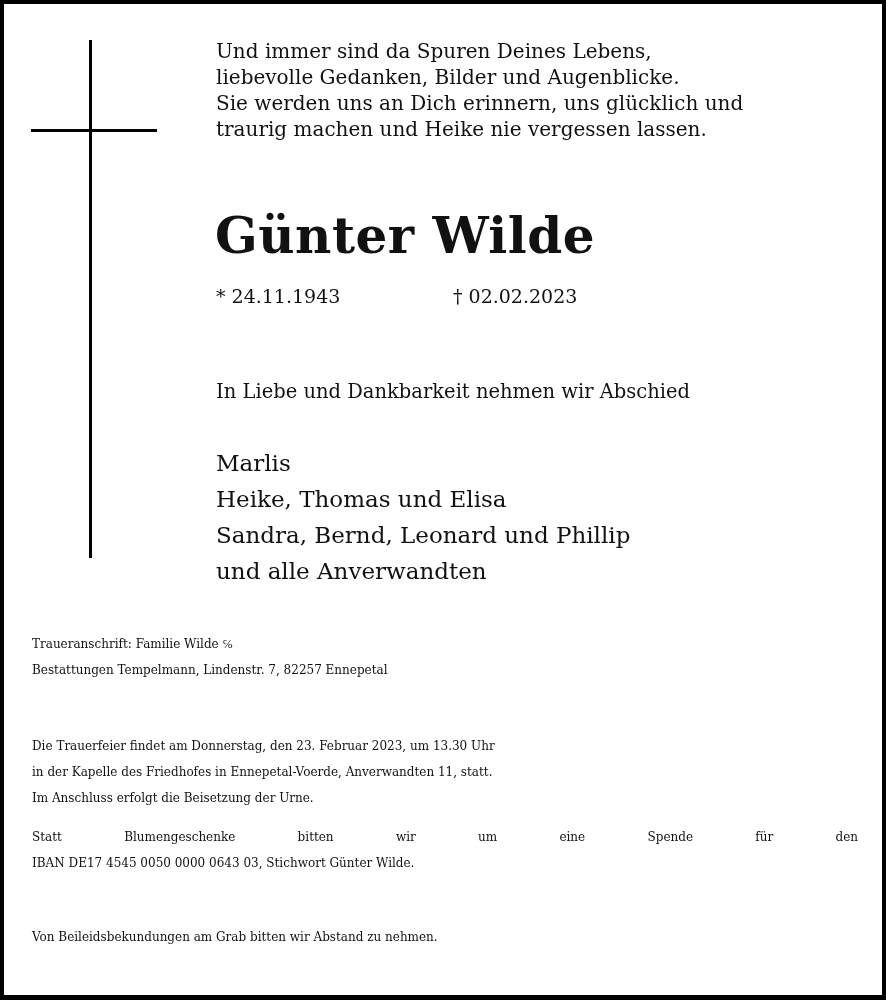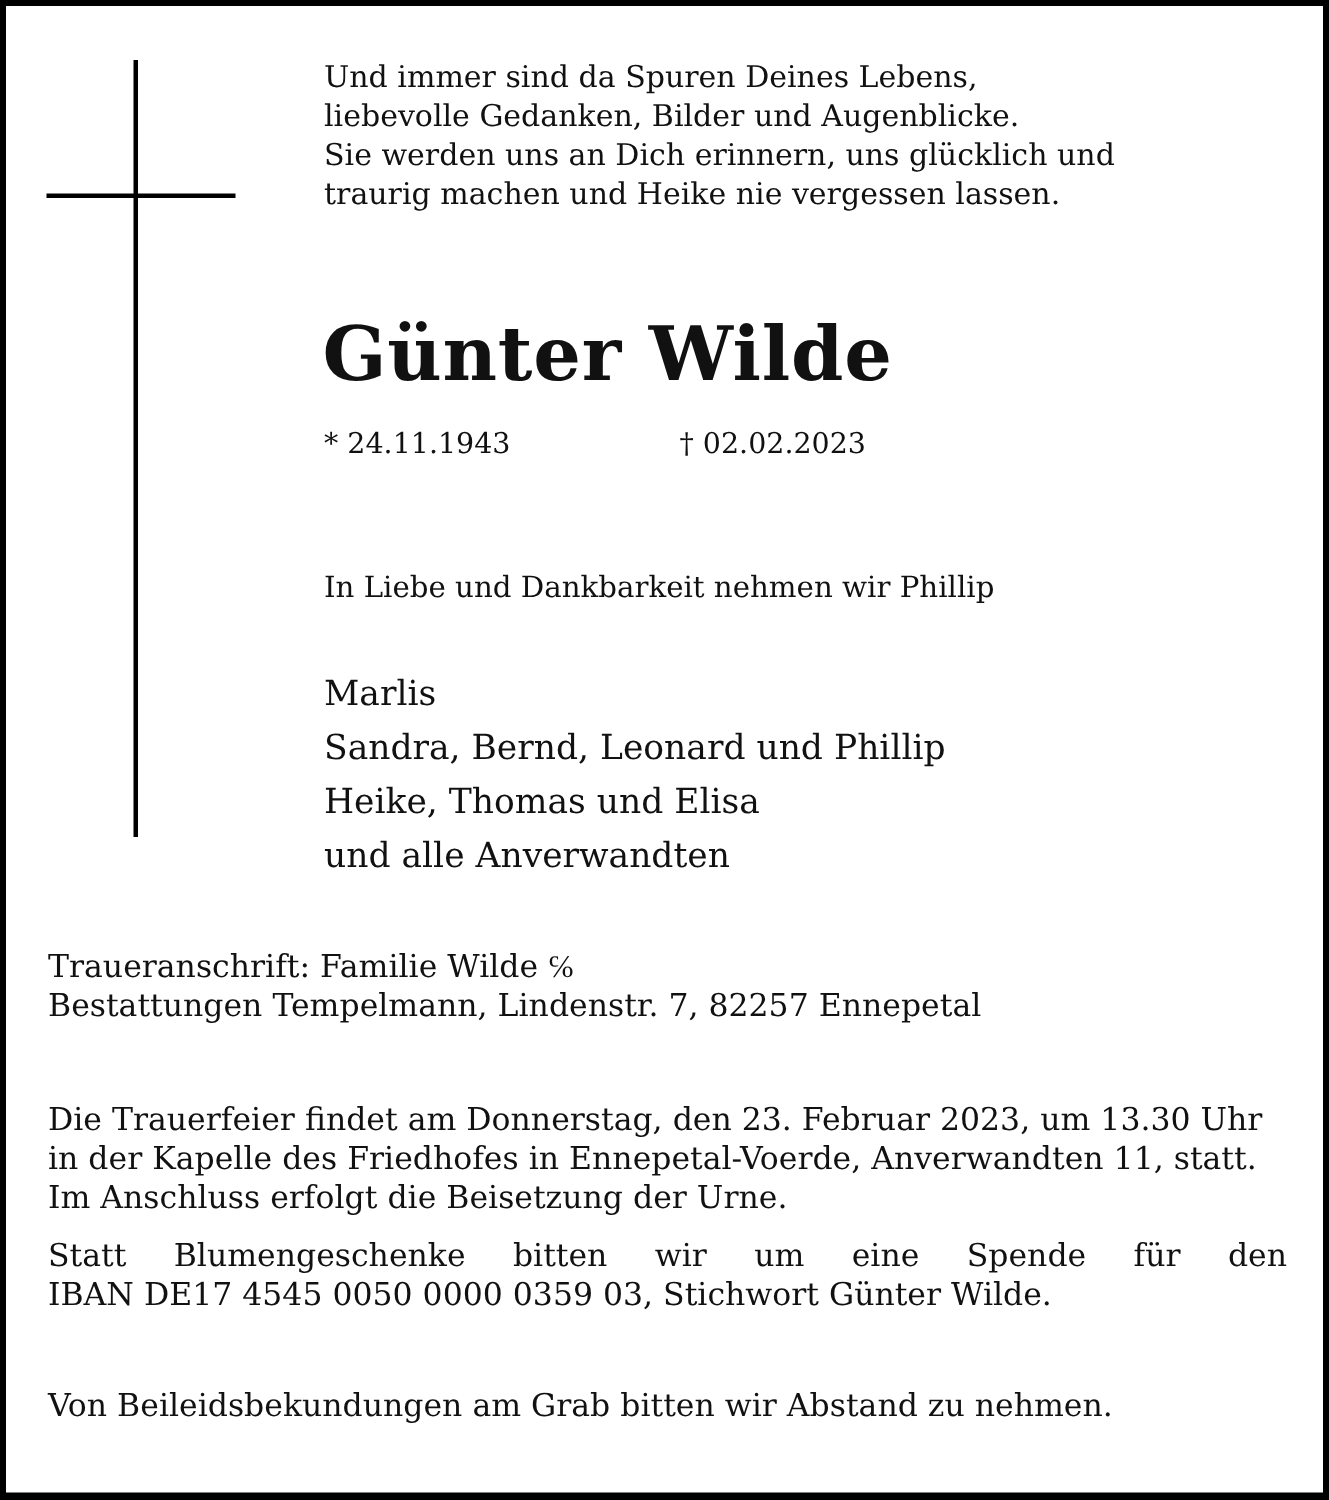--- a/index.html
+++ b/index.html
@@ -8,21 +8,21 @@
   .cross-v{position:absolute;left:89px;top:40px;width:3px;height:518px;background:#000;}
   .cross-h{position:absolute;left:31px;top:129px;width:126px;height:3px;background:#000;}
   .abs{position:absolute;white-space:nowrap;}
   .poem{left:216px;top:38px;font-size:20px;line-height:26px;}
   .poem div{white-space:nowrap;}
   .name{left:215px;top:206px;font-size:50px;font-weight:bold;letter-spacing:0.5px;line-height:60px;font-family:"DejaVu Serif","Liberation Serif",serif;}
   .born{left:216px;top:285px;font-size:19px;}
   .died{left:453px;top:285px;font-size:19px;}
   .intro{left:216px;top:380px;font-size:19.5px;}
   .mourners{left:216px;top:445px;font-size:23px;line-height:36px;}
-  .block{left:32px;font-size:21px;line-height:26px;}
+  .block{left:32px;font-size:12px;line-height:26px;}
   .addr{top:631px;}
   .ceremony{top:733px;}
   .donation{top:824px;}
   .donation .just{width:826px;text-align:justify;text-align-last:justify;white-space:normal;}
   .condol{top:924px;}
 </style>
 </head>
 <body>
 
 <div class="frame"></div>
@@ -33,37 +33,37 @@
   <div>Und immer sind da Spuren Deines Lebens,</div>
   <div>liebevolle Gedanken, Bilder und Augenblicke.</div>
   <div>Sie werden uns an Dich erinnern, uns glücklich und</div>
   <div>traurig machen und Heike nie vergessen lassen.</div>
 </div>
 
 <div class="abs name">Günter Wilde</div>
 <div class="abs born">* 24.11.1943</div>
 <div class="abs died">† 02.02.2023</div>
 
-<div class="abs intro">In Liebe und Dankbarkeit nehmen wir Phillip</div>
+<div class="abs intro">In Liebe und Dankbarkeit nehmen wir Abschied</div>
 <div class="abs mourners">
   <div>Marlis</div>
+  <div>Heike, Thomas und Elisa</div>
   <div>Sandra, Bernd, Leonard und Phillip</div>
-  <div>Heike, Thomas und Elisa</div>
   <div>und alle Anverwandten</div>
 </div>
 
 <div class="abs block addr">
   <div>Traueranschrift: Familie Wilde ℅</div>
   <div>Bestattungen Tempelmann, Lindenstr. 7, 82257 Ennepetal</div>
 </div>
 
 <div class="abs block ceremony">
   <div>Die Trauerfeier findet am Donnerstag, den 23. Februar 2023, um 13.30 Uhr</div>
   <div>in der Kapelle des Friedhofes in Ennepetal-Voerde, Anverwandten 11, statt.</div>
   <div>Im Anschluss erfolgt die Beisetzung der Urne.</div>
 </div>
 
 <div class="abs block donation">
   <div class="just">Statt Blumengeschenke bitten wir um eine Spende für den</div>
-  <div>IBAN DE17 4545 0050 0000 0359 03, Stichwort Günter Wilde.</div>
+  <div>IBAN DE17 4545 0050 0000 0643 03, Stichwort Günter Wilde.</div>
 </div>
 
 <div class="abs block condol">Von Beileidsbekundungen am Grab bitten wir Abstand zu nehmen.</div>
 
 </body></html>

